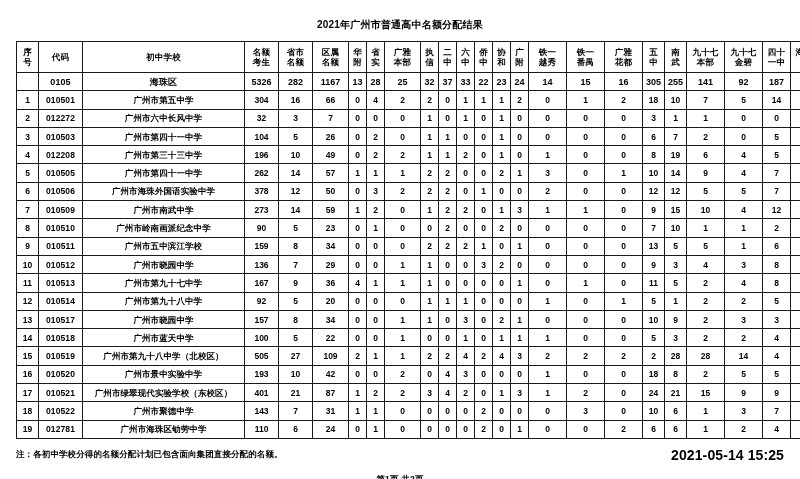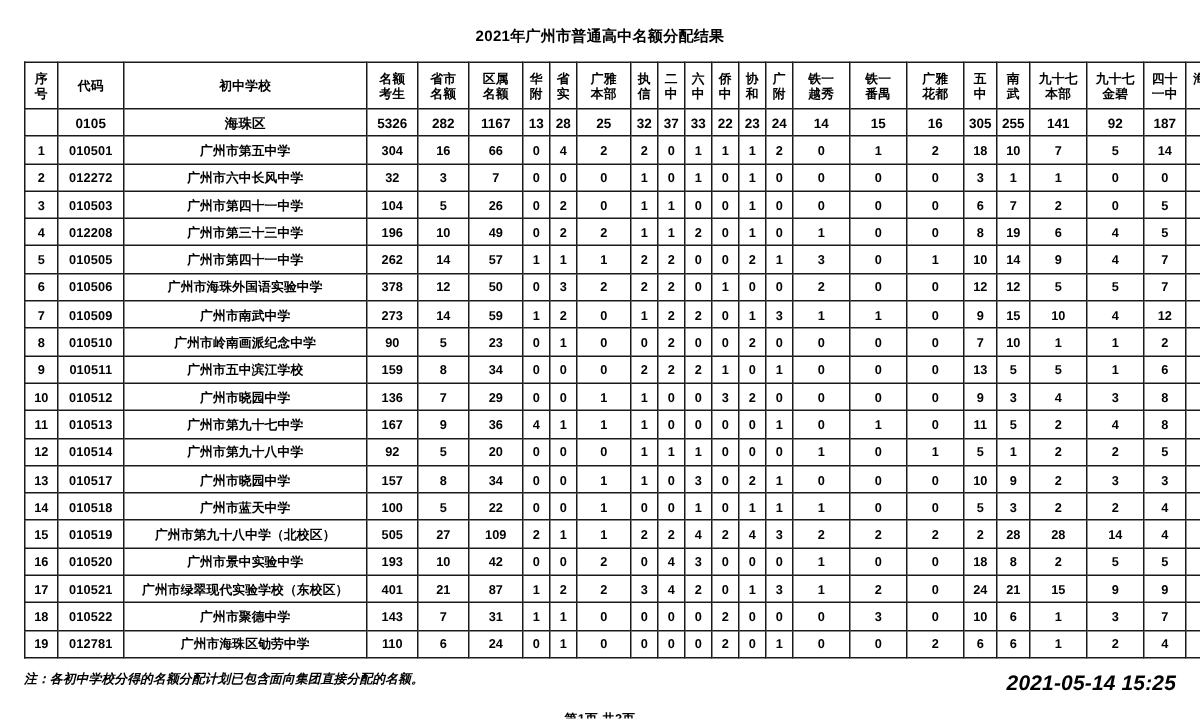--- a/index.html
+++ b/index.html
@@ -78,24 +78,23 @@
     font-size: 9px;
   }
   .footer {
     padding: 0 16px;
     position: relative;
     margin-top: 8px;
   }
   .note-line {
     display: flex;
     justify-content: space-between;
-    align-items: flex-start;
+    align-items: center;
     font-size: 8.5px;
     font-weight: bold;
-    font-style: italic;
   }
   .note-text {
     letter-spacing: 0.1px;
   }
   .timestamp {
     font-size: 14px;
     letter-spacing: 0.1px;
     font-weight: bold;
   }
   .pager {

